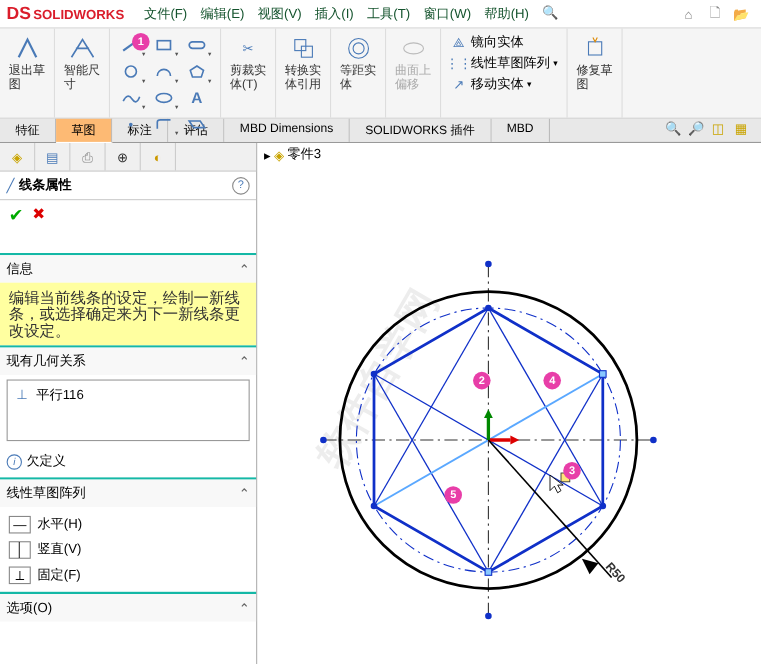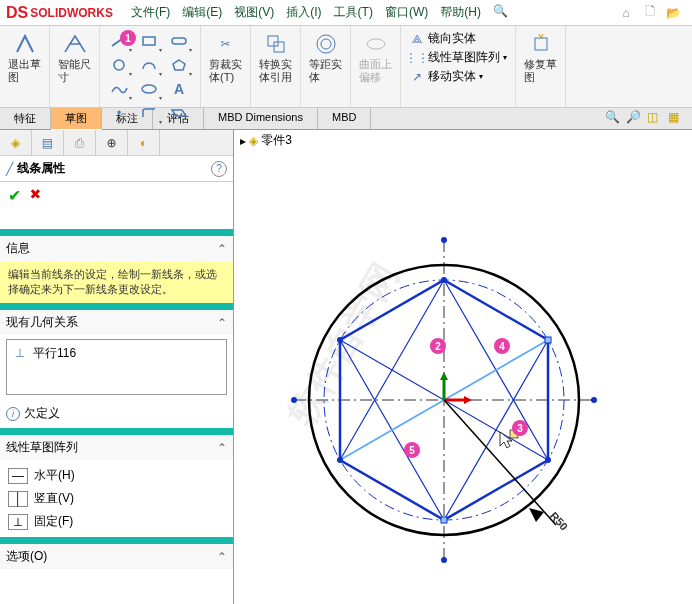--- a/index.html
+++ b/index.html
@@ -32,24 +32,24 @@
 .work{display:flex;height:474px}
 .panel{width:234px;border-right:1px solid #999;display:flex;flex-direction:column;overflow:hidden}
 .ptabs{display:flex;border-bottom:1px solid #ccc;background:#f0f0f0;height:26px}
 .ptab{width:32px;display:flex;align-items:center;justify-content:center;border-right:1px solid #ccc}
 .phead{display:flex;align-items:center;padding:4px 6px;border-bottom:1px solid #ccc}
 .phead .ic{color:#4a7ab7;margin-right:4px}
 .phead .q{margin-left:auto;width:16px;height:16px;border:1px solid #888;border-radius:50%;display:flex;align-items:center;justify-content:center;color:#4a7ab7;font-size:10px}
 .okrow{display:flex;gap:8px;padding:4px 8px}
 .ok{color:#0a0;font-size:16px;cursor:pointer}
 .cancel{color:#d00;font-size:14px;cursor:pointer}
-.section{border-top:7px solid #14b8a6}
+.section{border-top:2px solid #14b8a6}
 .sec-head{display:flex;align-items:center;padding:4px 6px;background:#f8f8f8;cursor:pointer}
 .sec-head .chev{margin-left:auto;color:#666}
-.info-box{background:#ffffa0;padding:6px 8px;font-size:11px;color:#333;line-height:15px}
+.info-box{background:#ffffa0;padding:6px 8px;font-size:14px;color:#333;line-height:15px}
 .rel-box{border:1px solid #999;margin:4px 6px;padding:2px;height:56px;background:#fff}
 .rel-item{display:flex;align-items:center;gap:4px;padding:2px}
 .rel-ic{width:18px;height:18px;display:flex;align-items:center;justify-content:center;color:#4a7ab7}
 .status{display:flex;align-items:center;gap:4px;padding:6px}
 .ilink{width:14px;height:14px;border:1px solid #4a7ab7;border-radius:50%;display:flex;align-items:center;justify-content:center;color:#4a7ab7;font-size:9px;font-style:italic}
 .addrel{padding:4px 8px}
 .addrel-item{display:flex;align-items:center;gap:6px;padding:3px 0;cursor:pointer}
 .ar-ic{width:20px;height:16px;border:1px solid #888;display:flex;align-items:center;justify-content:center;background:#fff}
 .canvas{flex:1;background:#fff;position:relative}
 .crumb{position:absolute;top:2px;left:6px;display:flex;align-items:center;gap:3px;font-size:11px}
@@ -245,20 +245,21 @@
     </div>
   </div>
 </div>
 
 <div class="tabs">
   <div class="tab">特征</div>
   <div class="tab active">草图</div>
   <div class="tab">标注</div>
   <div class="tab">评估</div>
   <div class="tab">MBD Dimensions</div>
+  <div class="tab">SOLIDWORKS 插件</div>
   <div class="tab">MBD</div>
   <div class="right-tabs">
     <span class="rt">🔍</span>
     <span class="rt">🔎</span>
     <span class="rt">◫</span>
     <span class="rt">▦</span>
   </div>
 </div>
 
 <div class="work">

